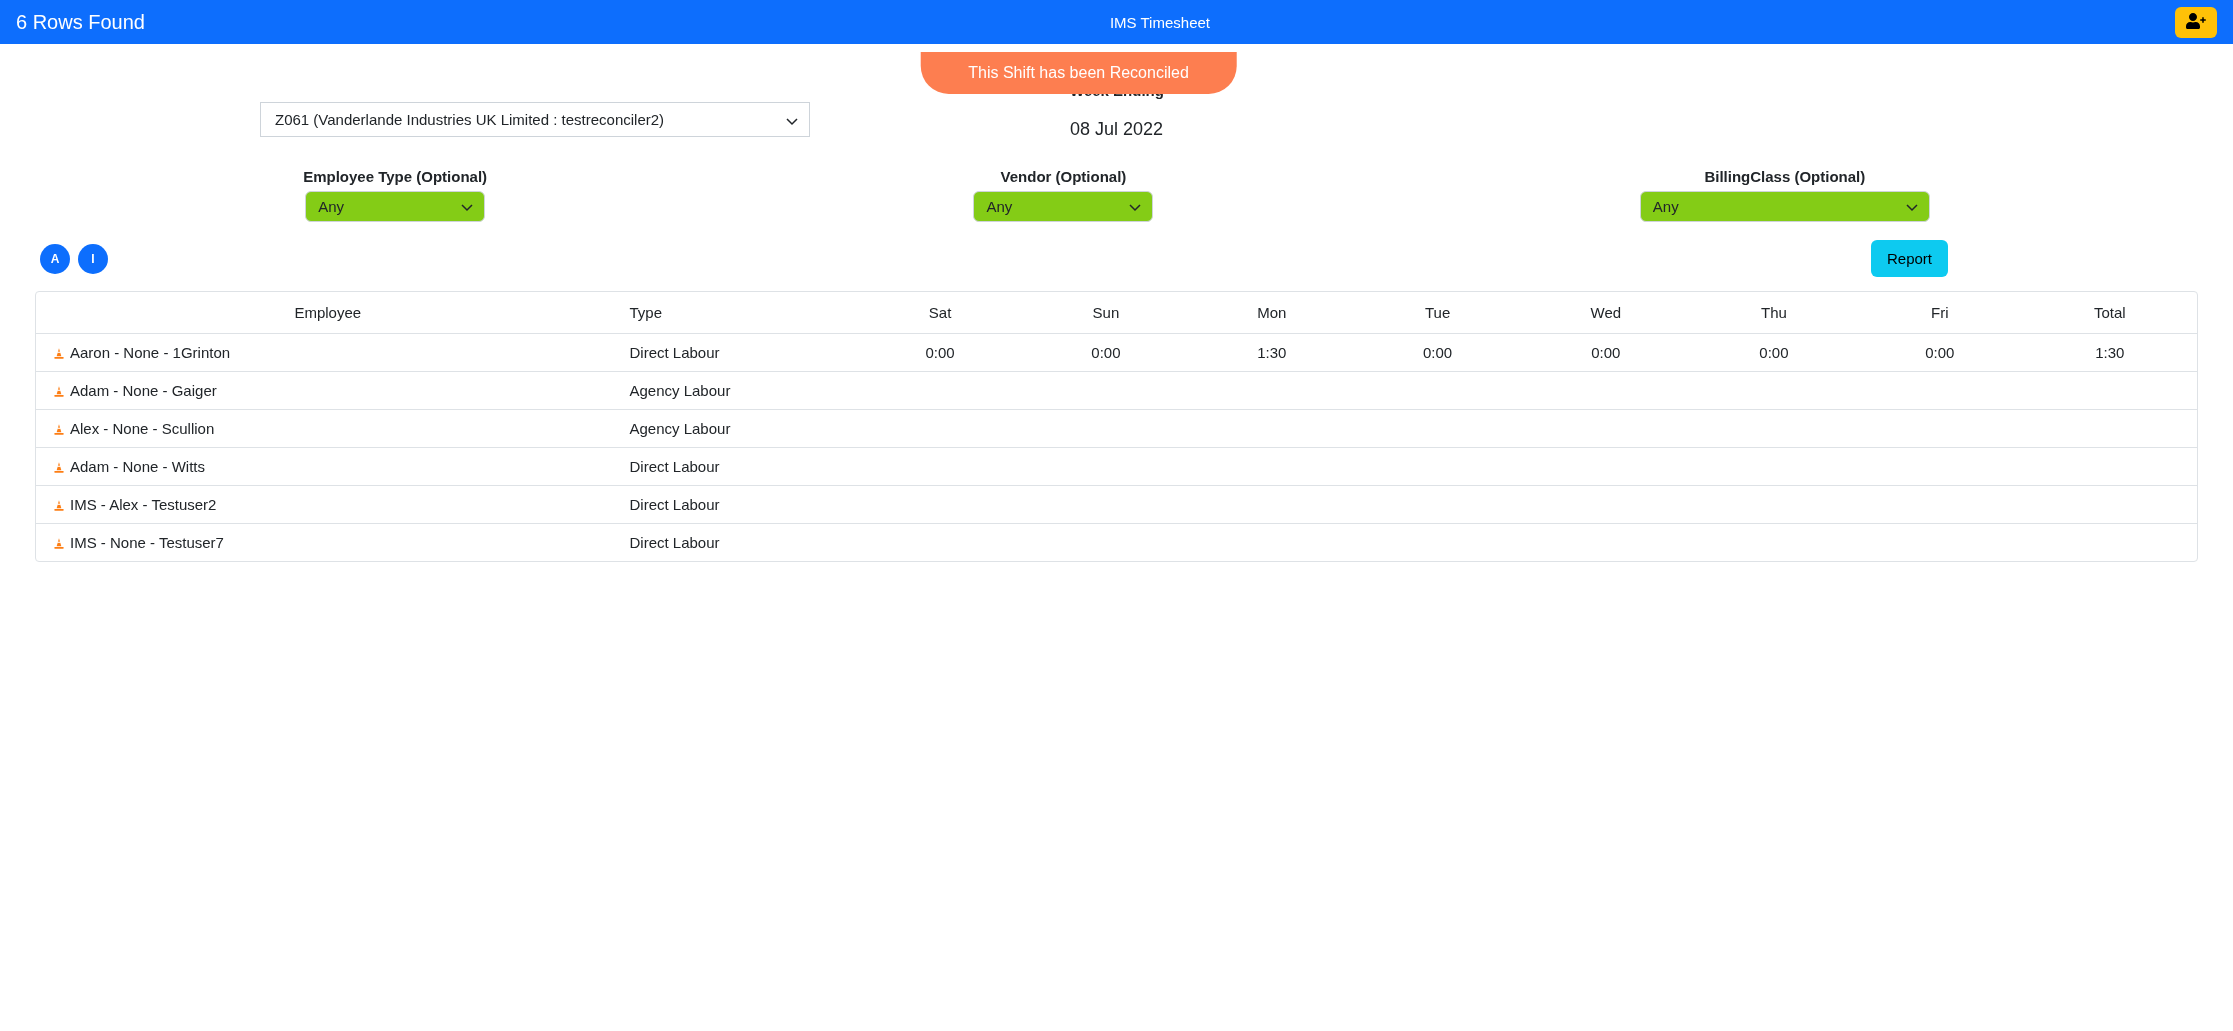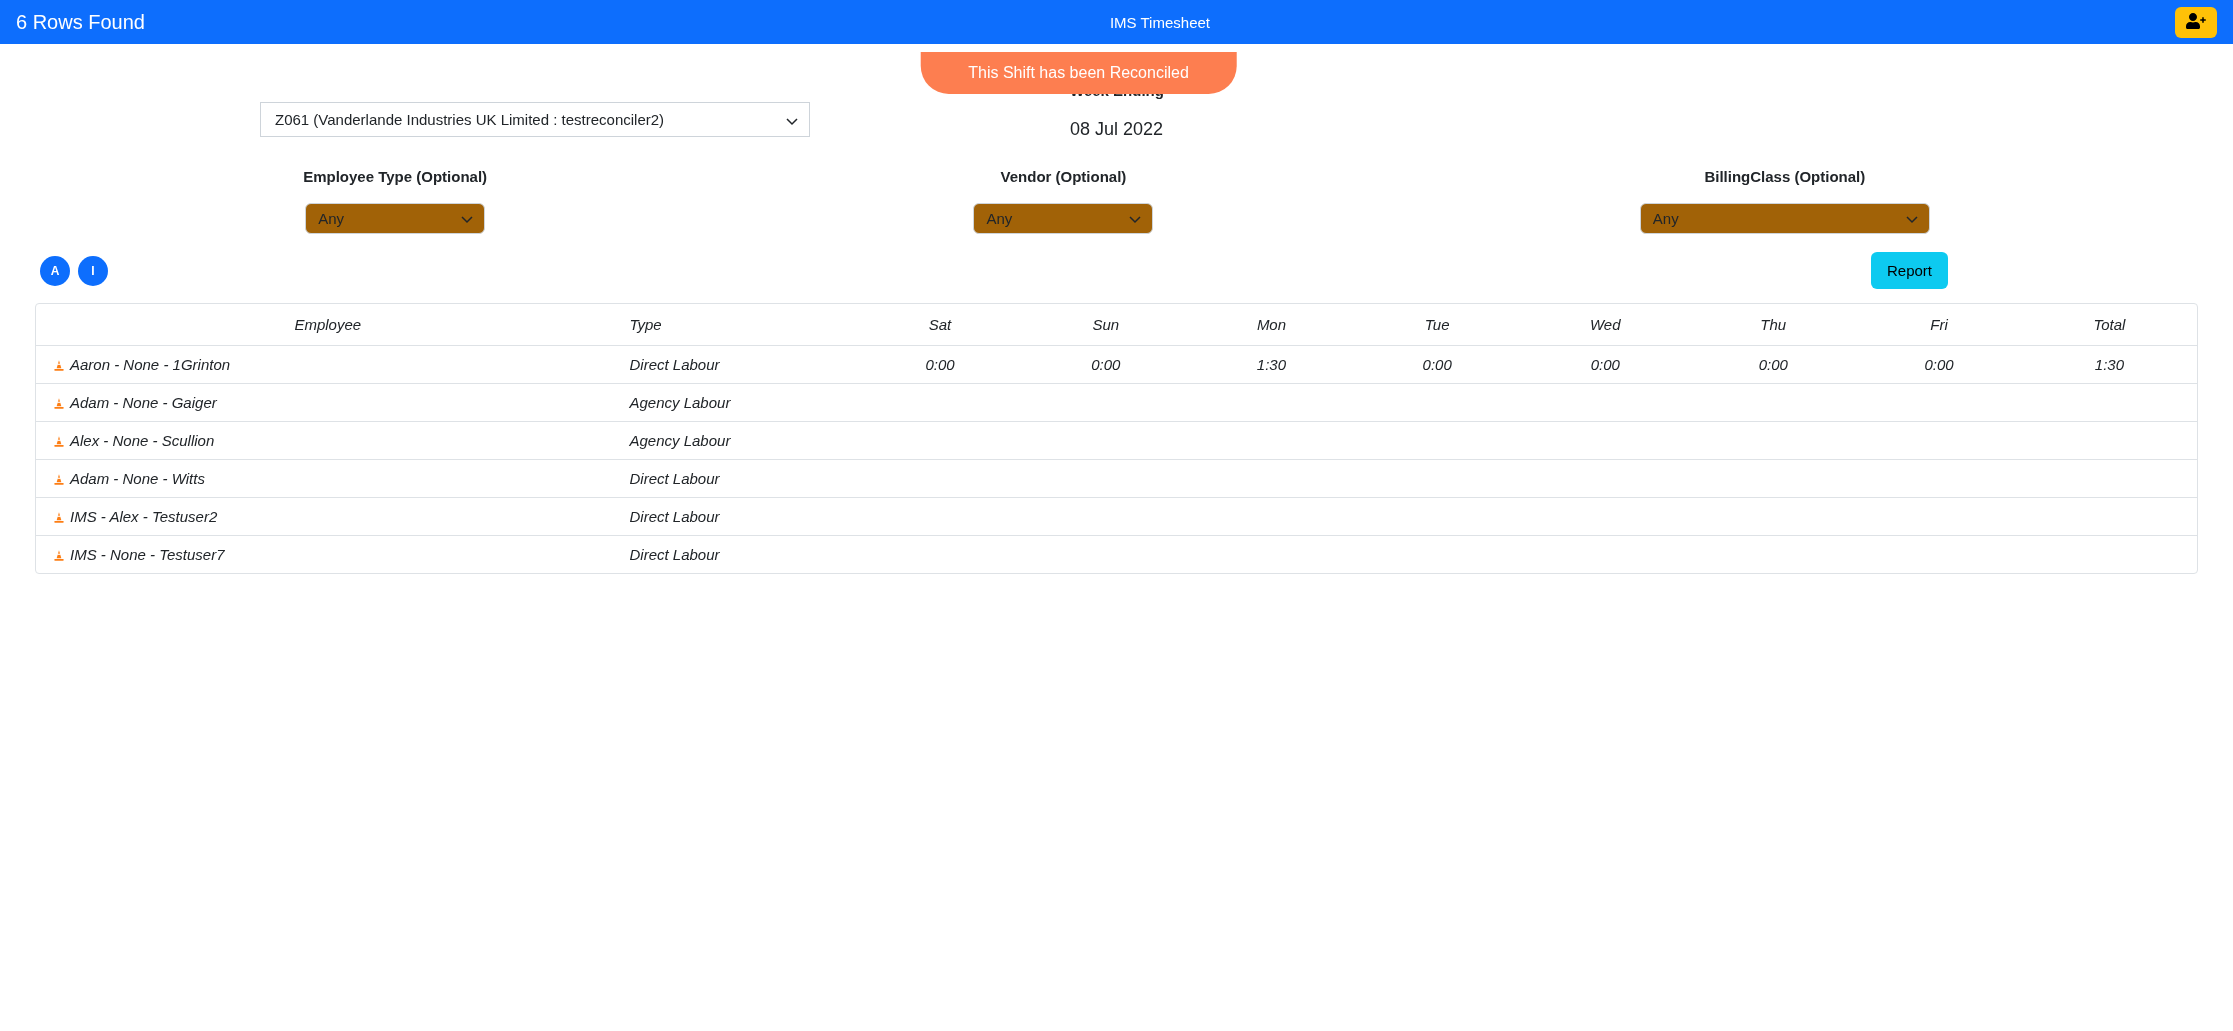--- a/index.html
+++ b/index.html
@@ -111,32 +111,32 @@
     display: flex;
     justify-content: space-around;
     padding: 18px 40px 10px;
   }
   .filter-group {
     text-align: center;
   }
   .filter-group .label {
     font-weight: 700;
     font-size: 15px;
-    margin-bottom: 18px;
+    margin-bottom: 6px;
   }
   .filter-select-wrap {
     position: relative;
     display: inline-block;
   }
   .filter-select {
     min-width: 180px;
     padding: 6px 30px 6px 12px;
     border: 1px solid #ced4da;
     border-radius: 6px;
-    background: #a16207;
+    background: #84cc16;
     font-size: 15px;
     color: #212529;
     appearance: none;
     -webkit-appearance: none;
     cursor: pointer;
   }
   .filter-billing .filter-select {
     min-width: 290px;
   }
   .action-row {
@@ -177,21 +177,20 @@
   }
   .table-wrap {
     margin: 0 15px;
     border: 1px solid #dee2e6;
     border-radius: 4px;
     overflow: hidden;
   }
   table {
     width: 100%;
     border-collapse: collapse;
-    font-style: italic;
   }
   thead th {
     font-weight: 400;
     font-size: 15px;
     padding: 12px 10px;
     border-bottom: 1px solid #dee2e6;
     text-align: center;
   }
   thead th:first-child {
     text-align: center;

